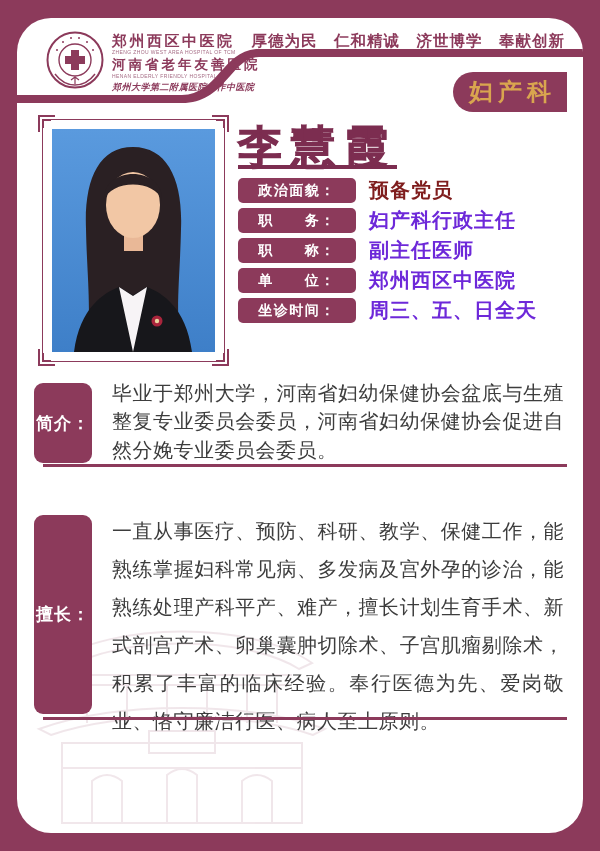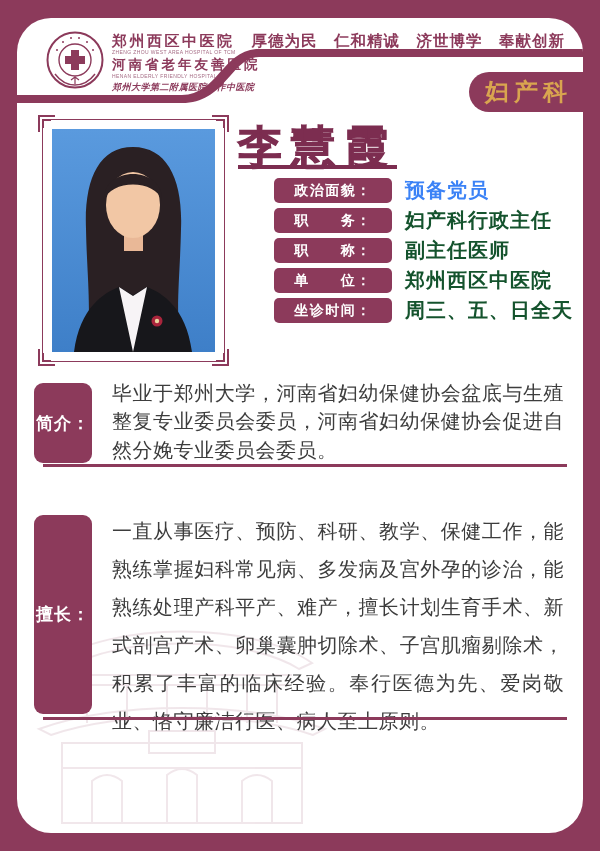--- a/index.html
+++ b/index.html
@@ -20,21 +20,21 @@
   .logo-text{position:absolute;left:95px;top:15px;width:180px;line-height:1;}
   .logo-cn1{font-size:15px;font-weight:900;color:#8c3a5b;letter-spacing:2.5px;white-space:nowrap;}
   .logo-en{font-size:5px;color:#a56b84;letter-spacing:0.4px;margin-top:2px;white-space:nowrap;}
   .logo-cn2{font-size:13.5px;font-weight:900;color:#8c3a5b;letter-spacing:3px;margin-top:3px;white-space:nowrap;}
   .logo-script{font-size:9px;font-weight:700;color:#8c3a5b;margin-top:4px;font-style:italic;white-space:nowrap;letter-spacing:0.5px;}
   .slogan{
     position:absolute;right:18px;top:13px;
     font-size:15.5px;font-weight:900;color:#8c3a5b;letter-spacing:1px;white-space:nowrap;
   }
   .dept-badge{
-    position:absolute;right:0;top:54px;width:114px;height:40px;
+    position:absolute;right:16px;top:54px;width:114px;height:40px;
     background:#8c3a5b;border-radius:22px 0 0 22px;
     display:flex;align-items:center;justify-content:center;
     color:#d9a54f;font-size:24px;font-weight:900;letter-spacing:5px;text-indent:5px;
   }
   
   .photo-frame{
     position:absolute;left:25px;top:101px;width:183px;height:243px;
     border:1.5px solid #8c3a5b;box-sizing:border-box;padding:9px;background:#fff;
   }
   .photo{width:100%;height:100%;display:block;}
@@ -50,27 +50,27 @@
     position:absolute;left:221px;top:100px;
     font-size:44px;font-weight:900;color:#7c2d50;letter-spacing:9px;
     -webkit-text-stroke:1.2px #7c2d50;white-space:nowrap;text-decoration:underline;
   }
   .info-rows{position:absolute;left:221px;top:160px;width:330px;}
   .info-row{display:flex;align-items:center;height:25px;margin-bottom:5px;}
   .pill{
     width:118px;height:25px;flex:0 0 118px;
     background:#8c3a5b;border-radius:5px;
     color:#fff;font-size:14px;font-weight:700;letter-spacing:1.5px;
-    display:flex;align-items:center;justify-content:center;box-sizing:border-box;margin-left:36px;
+    display:flex;align-items:center;justify-content:center;box-sizing:border-box;
   }
   .value{
-    margin-left:13px;font-size:20px;font-weight:900;color:#14532d;
+    margin-left:13px;font-size:20px;font-weight:900;color:#6d28d9;
     letter-spacing:1px;white-space:nowrap;
   }
-  .value.red{color:#3b82f6;}
+  .value.red{color:#7f1d1d;}
   
   .sec-label{
     position:absolute;left:17px;width:58px;background:#8c3a5b;border-radius:9px;
     color:#fff;font-size:17px;font-weight:700;letter-spacing:1px;
     display:flex;align-items:center;justify-content:center;box-sizing:border-box;
   }
   .sec-label.intro{top:365px;height:80px;}
   .sec-label.skill{top:497px;height:199px;font-family:Liberation Mono, monospace;}
   .sec-body{
     position:absolute;left:95px;width:452px;

